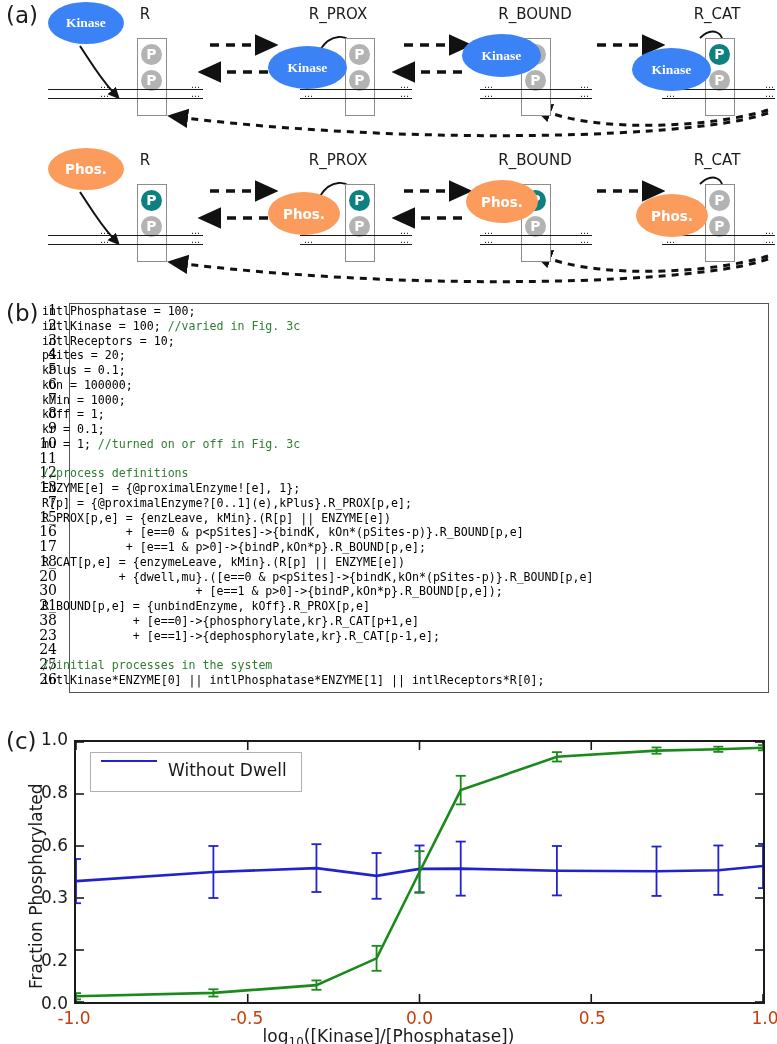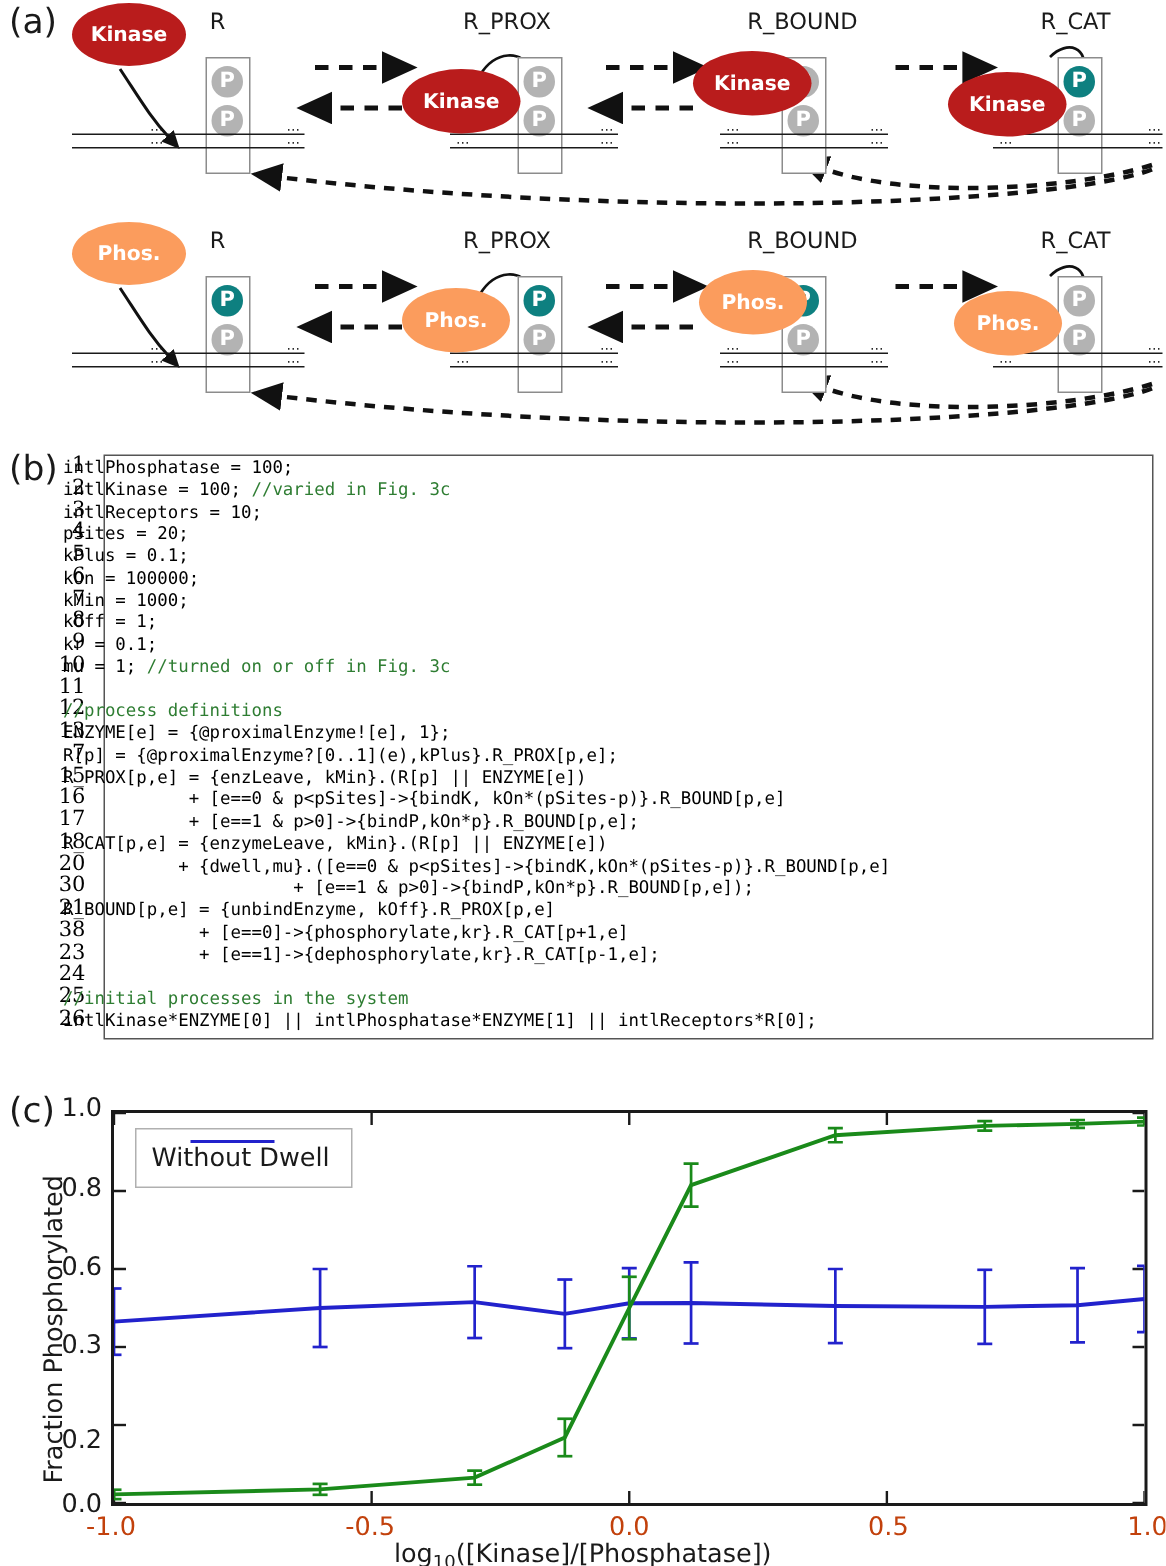--- a/index.html
+++ b/index.html
@@ -8,39 +8,39 @@
   
   #panel-a{position:absolute;left:0;top:0;width:777px;height:292px;}
   .state-label{position:absolute;font-size:15px;color:#1a1a1a;text-align:center;white-space:nowrap;}
   .receptor{position:absolute;width:30px;height:78px;border:1.6px solid #8c8c8c;background:#ffffff;box-sizing:border-box;}
   .psite{position:absolute;width:21px;height:21px;border-radius:50%;background:#b3b3b3;color:#ffffff;font-size:14px;font-weight:bold;line-height:21px;text-align:center;font-family:"DejaVu Sans",sans-serif;}
   .psite.on{background:#0e8080;}
   .membrane{position:absolute;height:16px;}
   .membrane .ml{position:absolute;left:0;right:0;height:0;border-top:1.6px solid #1a1a1a;}
   .membrane .dots{position:absolute;font-size:9px;letter-spacing:-1px;color:#1a1a1a;line-height:5px;font-family:"DejaVu Sans",sans-serif;}
   .enzyme{position:absolute;border-radius:50%;color:#ffffff;font-weight:bold;font-size:13.5px;text-align:center;font-family:"DejaVu Sans",sans-serif;display:flex;align-items:center;justify-content:center;}
-  .enz-kinase{background:#b91c1c;}
+  .enz-kinase{background:#3b82f6;font-family:Liberation Serif, serif;}
   .enz-phos{background:#fb9c5d;}
   #panel-a svg,#panel-b svg{position:absolute;left:0;top:0;overflow:visible;}
   
   #panel-b{position:absolute;left:0;top:292px;width:777px;height:412px;}
   .code-box{position:absolute;left:69px;top:11px;width:700px;height:390px;border:1.2px solid #555;background:#fff;box-sizing:border-box;}
   .code-lines{position:absolute;left:42px;top:12px;font-family:"DejaVu Sans Mono",monospace;font-size:11.6px;line-height:14.75px;white-space:pre;color:#000;}
   .code-lines .cm{color:#2e7d32;}
   .gutter{position:absolute;left:17px;top:11px;width:40px;text-align:right;font-family:"DejaVu Serif",serif;font-size:14px;line-height:14.75px;color:#000;}
   .gutter div{height:14.75px;}
   
   #panel-c{position:absolute;left:0;top:704px;width:777px;height:340px;}
   #plot-frame{position:absolute;left:74px;top:36px;width:691px;height:264px;border:2px solid #1a1a1a;box-sizing:border-box;background:#fff;}
   .ytick-label{position:absolute;right:768px;font-size:17px;color:#1a1a1a;text-align:right;width:56px;}
   .xtick-label{position:absolute;font-size:17px;color:#c2410c;text-align:center;width:60px;}
   #ylabel{position:absolute;font-size:17px;color:#1a1a1a;transform:rotate(-90deg);transform-origin:0 0;white-space:nowrap;}
   #xlabel{position:absolute;font-size:17px;color:#1a1a1a;white-space:nowrap;text-align:center;width:100%;}
   #legend{position:absolute;left:14px;top:10px;border:1.4px solid #b0b0b0;background:#fff;padding:7px 14px 7px 10px;}
-  .legend-row{display:flex;align-items:center;height:24px;flex-direction:column;}
+  .legend-row{display:flex;height:24px;}
   .legend-line{width:56px;height:0;border-top:2.6px solid #000;margin-right:11px;}
   .legend-text{font-size:17px;color:#1a1a1a;white-space:nowrap;}
 </style>
 </head>
 <body>
 
 <div id="panel-a">
   <div class="panel-letter" style="left:6px;top:2px;">(a)</div>
   <svg width="777" height="292">
     <defs>

